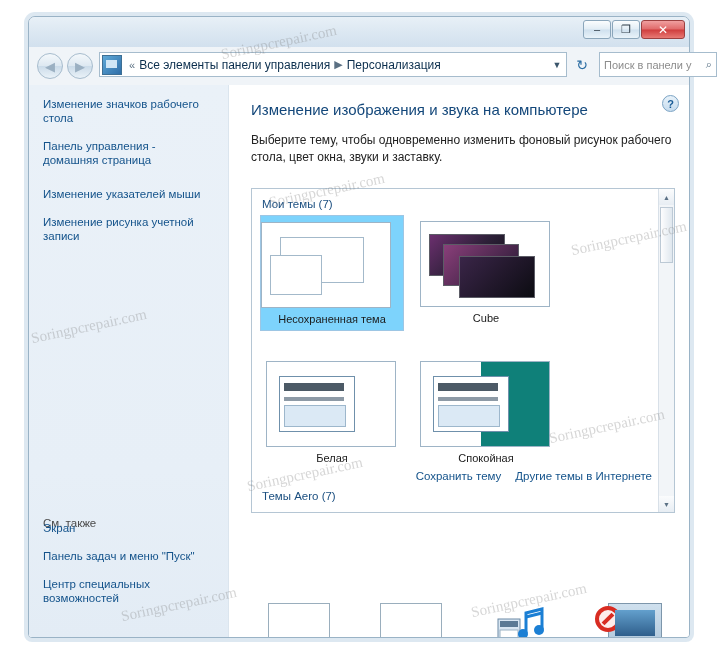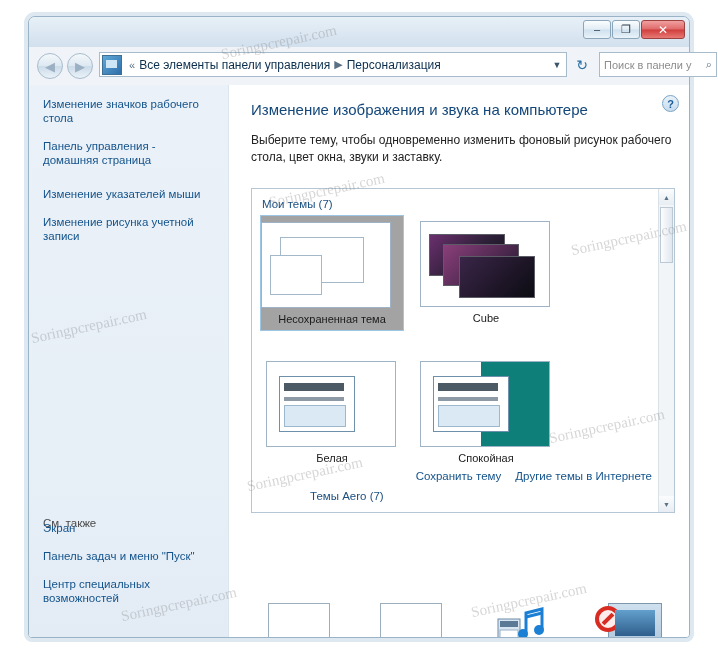--- a/index.html
+++ b/index.html
@@ -312,21 +312,21 @@
     border: 1px solid #bcc9d5;
     box-sizing: border-box;
   }
   .section-head {
     position: absolute;
     left: 10px;
     font-size: 11.5px;
     color: #1b4f80;
   }
   #sec-my { top: 9px; }
-  #sec-aero { top: 301px; margin-left: 48px; }
+  #sec-aero { top: 301px; }
 
   .theme {
     position: absolute;
     width: 132px;
     text-align: center;
   }
   .theme .thumb {
     width: 130px;
     height: 86px;
     border: 1px solid #9eb4c6;
@@ -335,21 +335,21 @@
     position: relative;
     overflow: hidden;
   }
   .theme .caption {
     font-size: 11px;
     color: #1a1a1a;
     margin-top: 5px;
     line-height: 13px;
   }
   .theme.selected {
-    background: #a3a3a3;
+    background: #7dd3fc;
     border: 1px solid #9dc6e4;
     padding: 6px 0 4px 0;
     width: 142px;
     left: 8px;
   }
   #theme-unsaved { top: 26px; left: 8px; }
   #theme-cube { top: 32px; left: 168px; }
   #theme-white { top: 172px; left: 14px; }
   #theme-calm { top: 172px; left: 168px; }
 

